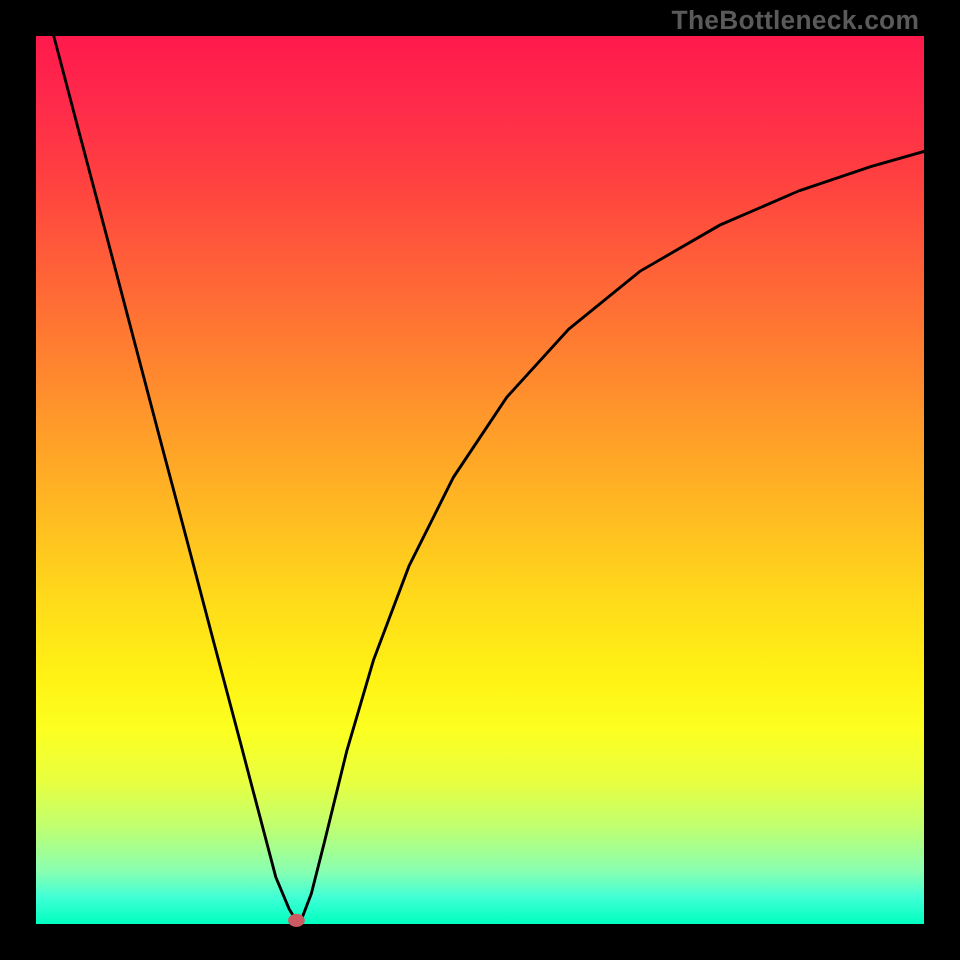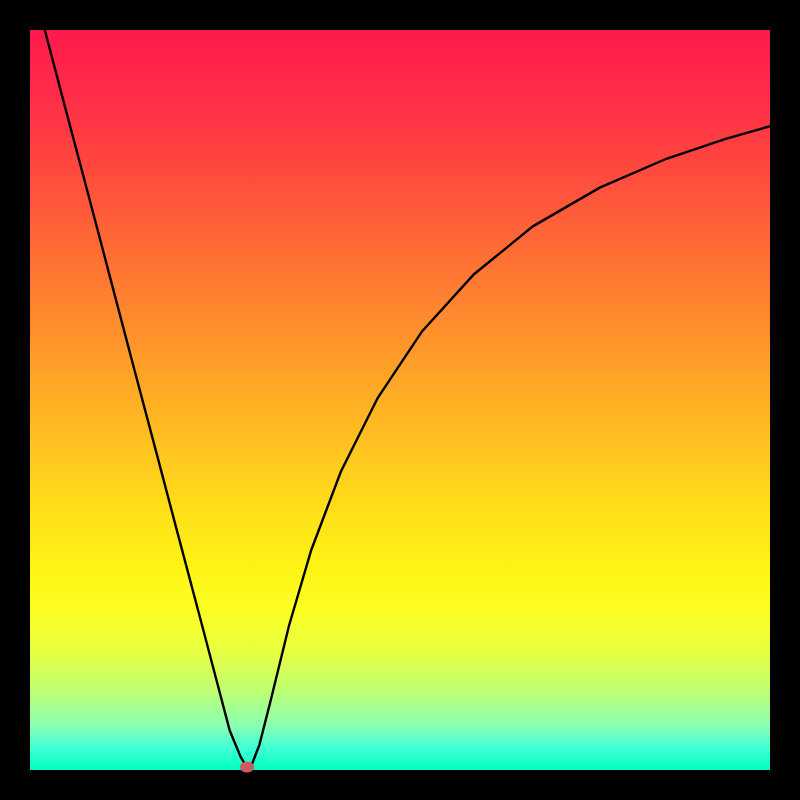--- a/index.html
+++ b/index.html
@@ -59,17 +59,18 @@
     height: 11px;
     border-radius: 50%;
     background: #cc5a62;
     transform: translate(-50%, -50%);
   }
 </style>
 </head>
 <body>
 <div class="frame">
   <div class="plot-area"></div>
+  <div class="watermark">TheBottleneck.com</div>
   <svg class="curve-svg" viewBox="0 0 740 740" preserveAspectRatio="none">
     <path id="curve-path" class="curve-path" d="M14.80 0.00 L37.00 84.36 L59.20 167.98 L81.40 252.34 L103.60 336.70 L125.80 420.32 L148.00 504.68 L170.20 588.30 L185.00 644.54 L199.80 700.78 L210.90 727.42 L216.82 737.04 L222.00 734.08 L229.40 714.84 L240.50 671.18 L259.00 595.70 L281.20 520.22 L310.80 441.78 L347.80 367.78 L392.20 301.18 L444.00 244.20 L503.20 196.10 L569.80 157.62 L636.40 128.76 L695.60 108.78 L740.00 96.20"></path>
   </svg>
   <div id="marker" class="marker" style="left: 246.82px; top: 767.04px; background: rgb(204, 90, 98);"></div>
 </div>
 
 </body></html>

